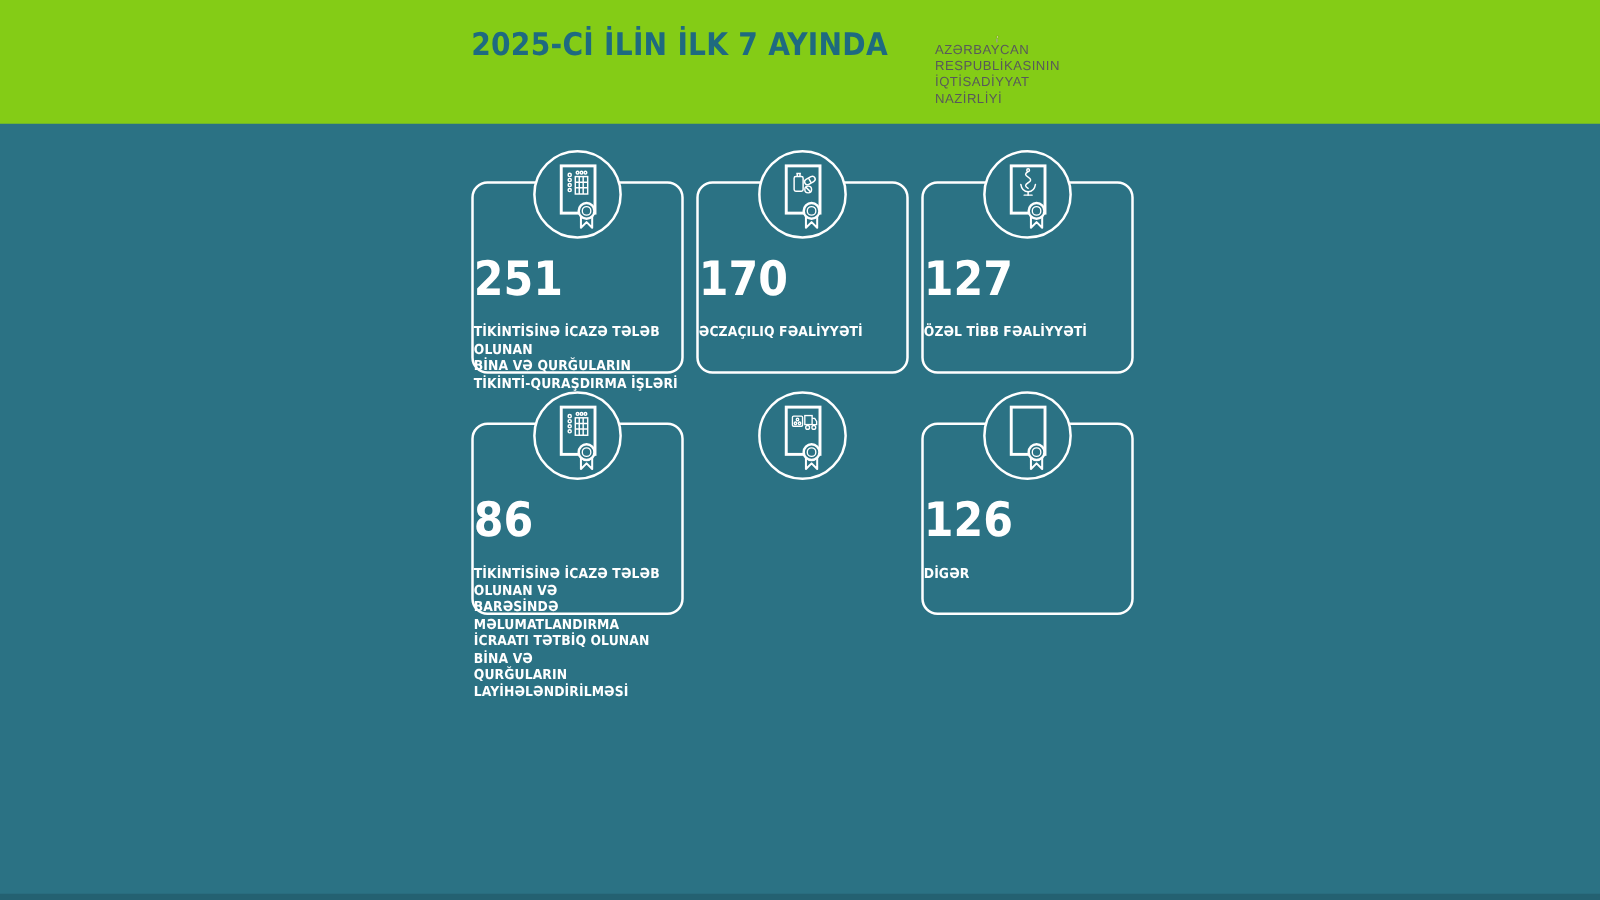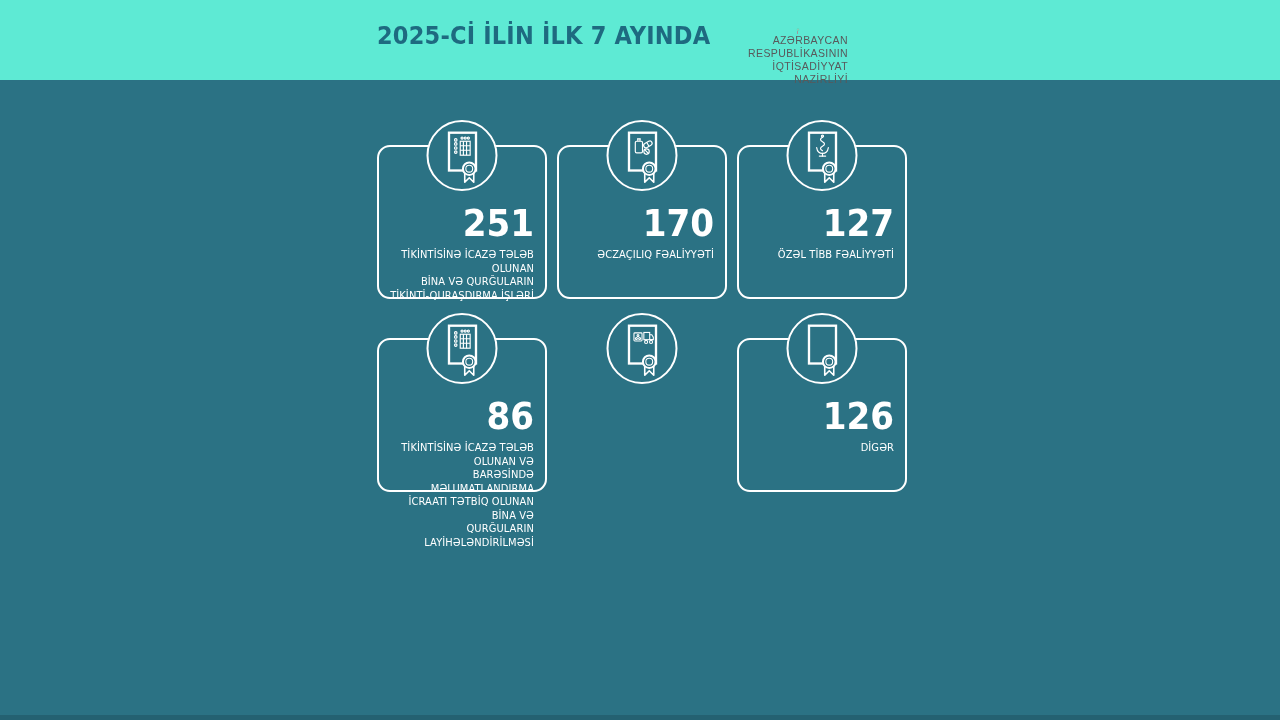--- a/index.html
+++ b/index.html
@@ -13,21 +13,21 @@
     --emblem-green:#3e7c4a;
     --emblem-red:#bf3a30;
   }
   html,body{margin:0;padding:0;}
   body{font-family:"Liberation Sans", sans-serif;}
   .page{
     position:relative; width:1280px; height:720px; overflow:hidden;
     background:var(--background);
   }
   .top-band{
-    position:absolute; left:0; top:0; width:1280px; height:80px; background:#5eead4;text-align:right;
+    position:absolute; left:0; top:0; width:1280px; height:99px; background:#84cc16;
   }
   .title{
     position:absolute; left:377px; top:21px;
     font-family:"DejaVu Sans","Liberation Sans",sans-serif;
     font-stretch:condensed;
     font-weight:bold; font-size:25px; line-height:30px;
     color:var(--title-text); letter-spacing:0.2px; white-space:nowrap;
   }
   .logo{
     position:absolute; left:748px; top:28px; height:58px;
@@ -41,40 +41,40 @@
   }
   .grid{
     position:absolute; left:377px; top:120px;
     display:grid; grid-template-columns:repeat(3,170px);
     grid-auto-rows:179px; column-gap:10px; row-gap:14px;
   }
   .cell{position:relative; padding-top:25px;}
   .card{
     box-sizing:border-box; height:154px;
     border:2px solid var(--card-line); border-radius:13px;
-    text-align:right; padding:54px 11px 0;
+    text-align:left; padding:54px 0 0;
   }
   .circle{
     position:absolute; top:0; left:50%; transform:translateX(-50%);
     width:71px; height:71px; border-radius:50%;
     background:var(--background); border:2.5px solid var(--card-line);
     box-sizing:border-box; display:flex; align-items:center; justify-content:center;
     z-index:2;
   }
   .cert-svg{width:54px; height:58px; display:block; margin-top:2px;}
   .num{
     font-family:"DejaVu Sans","Liberation Sans",sans-serif;
     font-stretch:condensed;
     font-size:38px; line-height:44px; font-weight:bold; color:var(--count-text);
   }
   .label{
-    margin-top:3px;
+    margin-top:14px;
     font-family:"DejaVu Sans","Liberation Sans",sans-serif;
     font-stretch:condensed;
-    font-size:11px; line-height:13.5px; font-weight:normal;
+    font-size:11px; line-height:13.5px; font-weight:bold;
     color:var(--label-text); white-space:pre-line; letter-spacing:0.1px;
   }
   .bottom-shade{
     position:absolute; left:0; bottom:0; width:1280px; height:5px;
     background:rgba(0,0,0,0.14);
   }
 </style>
 </head>
 <body>
 

